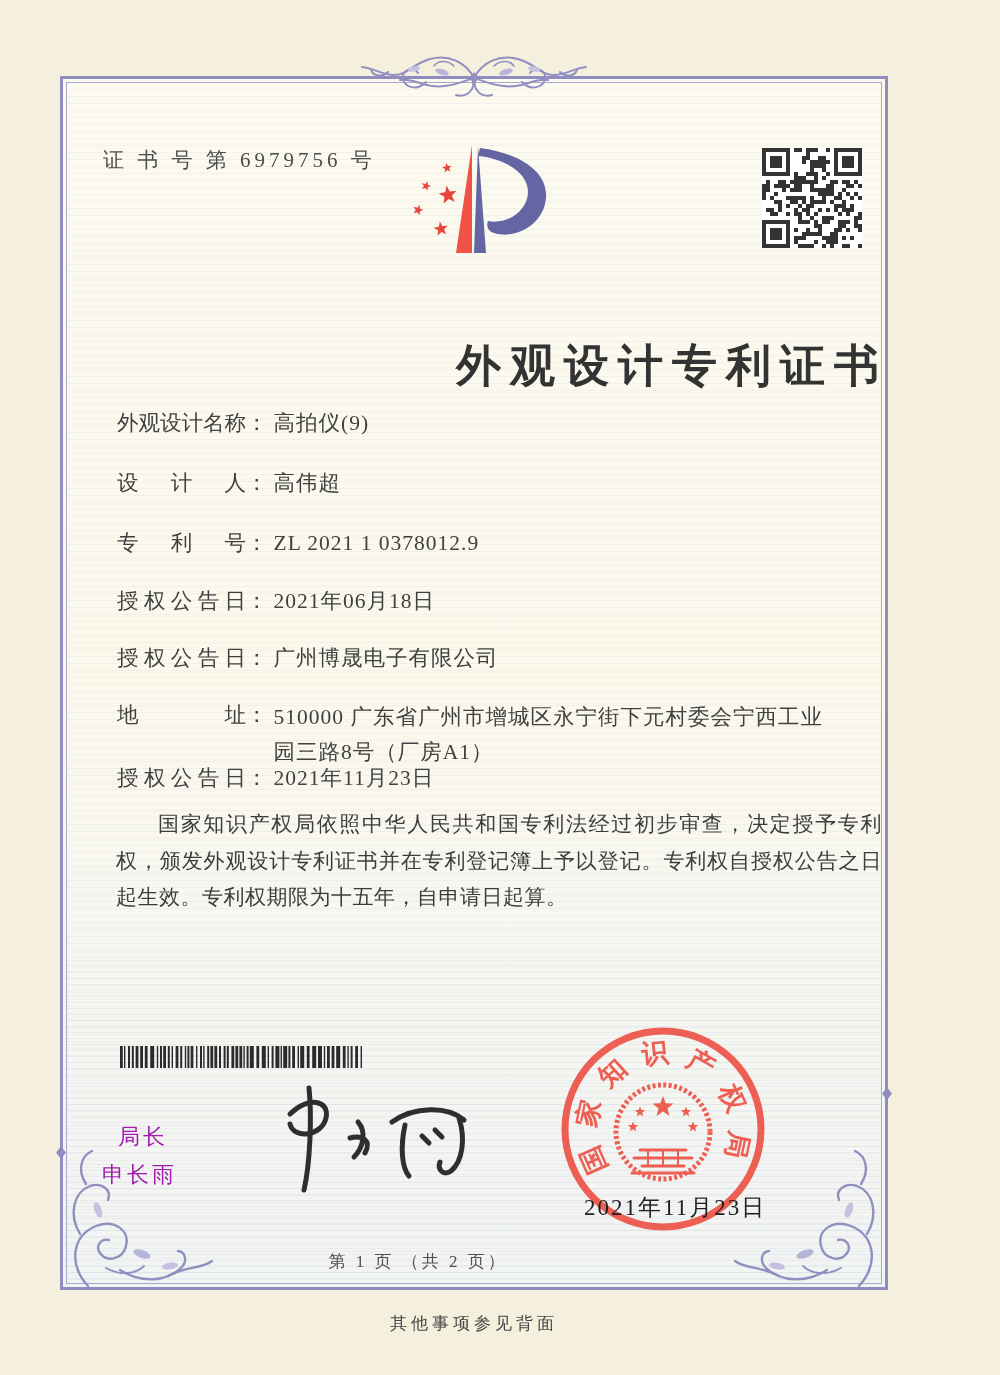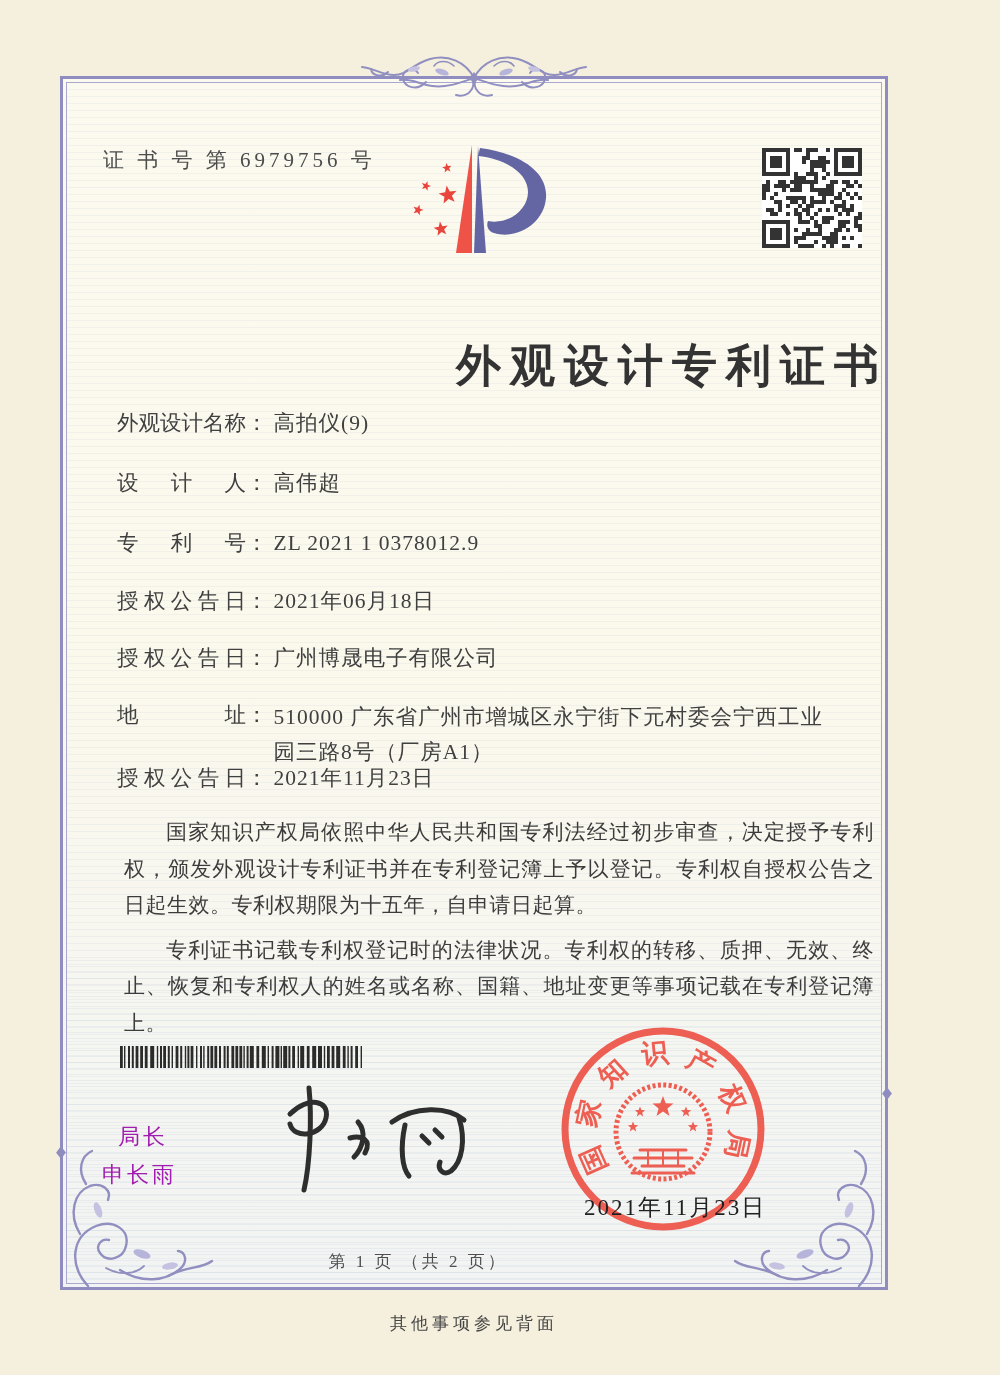--- a/index.html
+++ b/index.html
@@ -38,21 +38,21 @@
   .title{left:60px;top:296px;width:828px;text-align:right;font-size:45px;font-weight:600;
          letter-spacing:9px;color:#333;margin-top:40px;}
   .field-row{left:117px;font-size:21.5px;color:#404040;white-space:nowrap;}
   .flabel{display:inline-block;width:129px;text-align:justify;text-align-last:justify;vertical-align:top;}
   .colon{display:inline-block;margin-right:6px;}
   .fvalue{letter-spacing:1px;}
   .addr-lines{display:inline-block;vertical-align:top;white-space:normal;width:560px;line-height:35px;letter-spacing:1px;}
   .grant-col2{position:absolute;left:371px;top:0;white-space:nowrap;}
   .body-text{left:116px;top:806px;width:766px;font-size:21px;line-height:36.5px;
              text-align:justify;color:#3c3c3c;}
-  .body-text p{margin:8px;text-indent:2em;letter-spacing:0.5px;}
+  .body-text p{margin:0;text-indent:2em;letter-spacing:0.5px;}
   .signer{font-family:"Liberation Sans","DejaVu Sans",sans-serif;font-size:22px;color:#a21caf;letter-spacing:3px;}
   .issue-date{left:584px;top:1192px;font-size:23px;color:#1f1f1f;letter-spacing:2px;}
   .page-info{left:60px;top:1250px;width:716px;text-align:center;font-size:17px;color:#4f4f4f;letter-spacing:3px;}
   .back-note{left:60px;top:1312px;width:828px;text-align:center;font-size:17px;color:#454545;letter-spacing:4px;}
   .logo-box{left:398px;top:114px;width:180px;height:152px;}
   .qr-box{left:762px;top:148px;width:100px;height:100px;background:#fff;}
   .barcode-box{left:120px;top:1046px;width:246px;height:22px;}
   .sig-box{left:262px;top:1078px;width:245px;height:122px;}
   .seal-box{left:556px;top:1022px;width:214px;height:214px;opacity:.93;}
 </style>
@@ -355,21 +355,20 @@
 </div>
 <div class="abs field-row" style="top:700px;">
   <span class="flabel">地址</span><span class="colon">：</span><span class="addr-lines"><span>510000 广东省广州市增城区永宁街下元村委会宁西工业</span><br><span>园三路8号（厂房A1）</span></span>
 </div>
 <div class="abs field-row" style="top:763px;width:766px;">
   <span class="flabel">授权公告日</span><span class="colon">：</span><span class="fvalue">2021年11月23日</span>
 </div>
 
 <div class="abs body-text">
   <p>国家知识产权局依照中华人民共和国专利法经过初步审查，决定授予专利权，颁发外观设计专利证书并在专利登记簿上予以登记。专利权自授权公告之日起生效。专利权期限为十五年，自申请日起算。</p>
-  <p>专利证书记载专利权登记时的法律状况。专利权的转移、质押、无效、终止、恢复和专利权人的姓名或名称、国籍、地址变更等事项记载在专利登记簿上。</p>
 </div>
 
 <svg class="abs barcode-box" viewBox="0 0 246 22" preserveAspectRatio="none">
   <g id="barcode-bars" fill="#2b2b2b">
       <rect x="0" y="0" width="2.8" height="22"></rect>
       <rect x="4" y="0" width="1.4" height="22"></rect>
       <rect x="8" y="0" width="2" height="22"></rect>
       <rect x="11.8" y="0" width="2" height="22"></rect>
       <rect x="15.600000000000001" y="0" width="2.8" height="22"></rect>
       <rect x="20.200000000000003" y="0" width="2.8" height="22"></rect>

